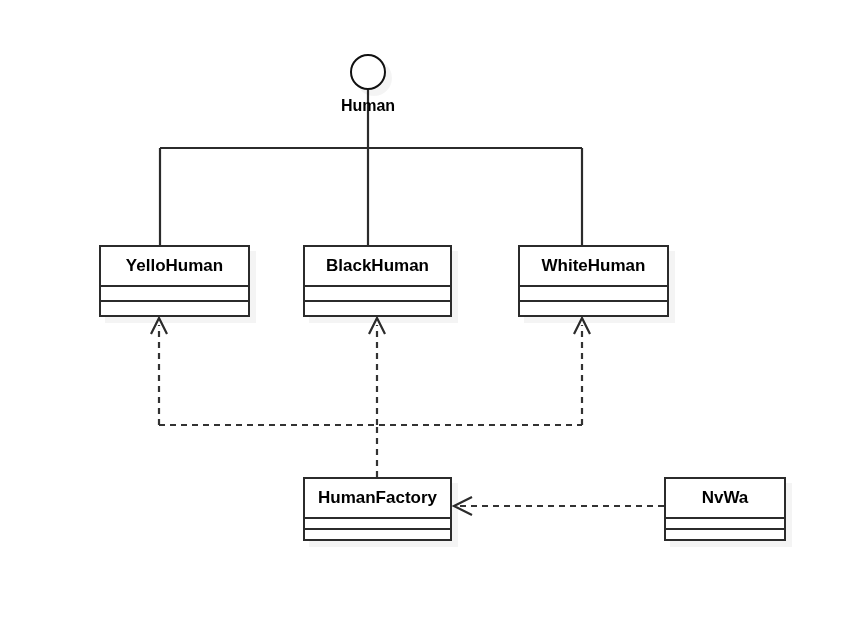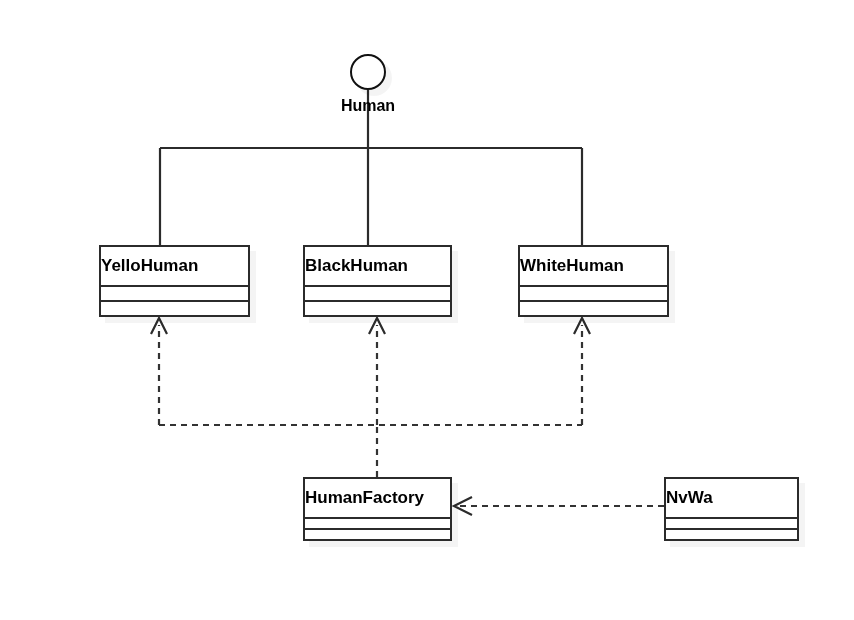--- a/index.html
+++ b/index.html
@@ -33,20 +33,21 @@
     box-sizing: border-box;
     background: #ffffff;
     border: 2px solid #2b2b2b;
     box-shadow: 6px 6px 0 0 rgba(0,0,0,0.045);
     z-index: 5;
   }
   .uml-name {
     box-sizing: border-box;
     height: 40px;
     line-height: 38px;
+    text-align: center;
     font-size: 17px;
     font-weight: bold;
     color: #000000;
     border-bottom: 2px solid #2b2b2b;
     white-space: nowrap;
     overflow: hidden;
   }
   .uml-attrs {
     box-sizing: border-box;
     height: 15px;
@@ -146,19 +147,19 @@
     <div class="uml-attrs"></div>
     <div class="uml-ops"></div>
   </div>
 
   <div class="uml-class" style="left:287px; top:477px; width:149px; height:64px;">
     <div class="uml-name">HumanFactory</div>
     <div class="uml-attrs" style="height:11px;"></div>
     <div class="uml-ops" style="height:11px;"></div>
   </div>
 
-  <div class="uml-class" style="left:648px; top:477px; width:135px; height:64px;">
+  <div class="uml-class" style="left:648px; top:477px; width:122px; height:64px;">
     <div class="uml-name">NvWa</div>
     <div class="uml-attrs" style="height:11px;"></div>
     <div class="uml-ops" style="height:11px;"></div>
   </div>
 
 </div>
 
 </body></html>

